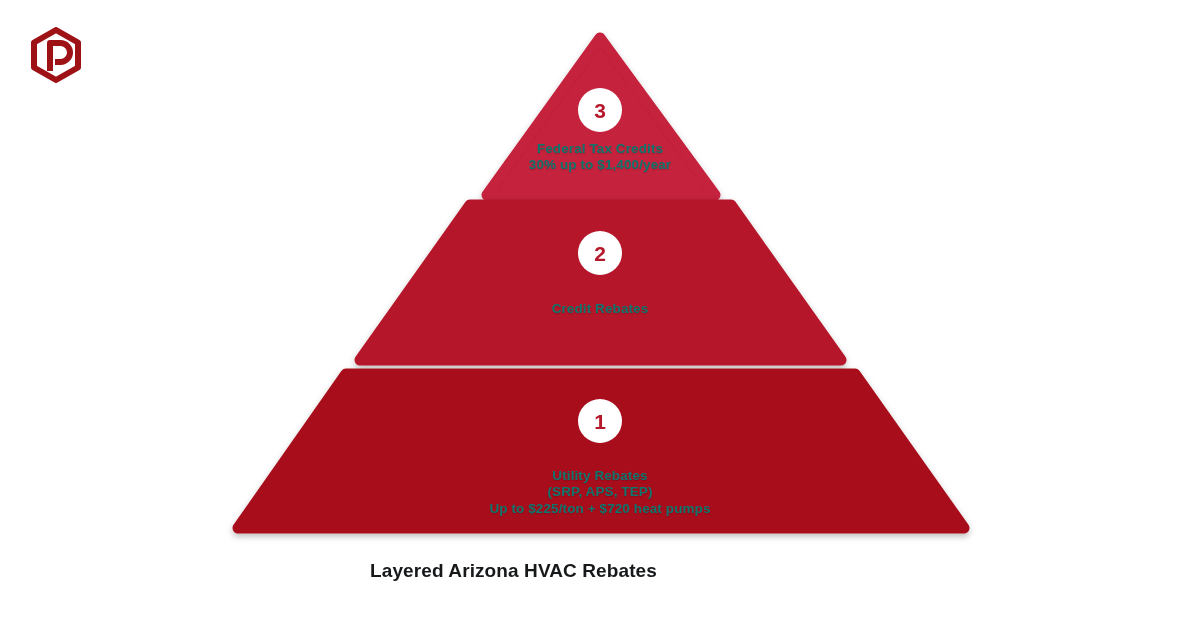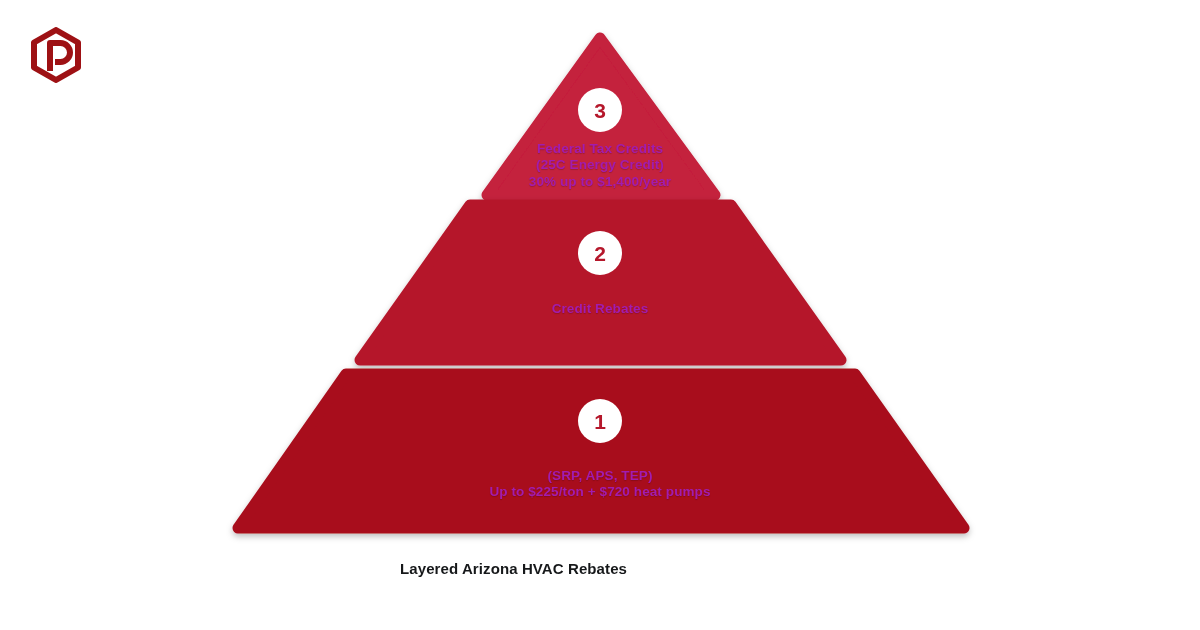--- a/index.html
+++ b/index.html
@@ -60,21 +60,21 @@
     align-items: center;
     justify-content: center;
     font-size: 21px;
     font-weight: bold;
     color: #b5172b;
     line-height: 1;
   }
 
   .tier-lines {
     margin-top: 10px;
-    color: #a21caf;
+    color: #0f766e;
     font-weight: bold;
     line-height: 1.22;
     letter-spacing: 0.1px;
     text-shadow: 0 1px 1px rgba(0,0,0,0.18);
   }
   .tier-lines div { font-size: 13.5px; }
 
   
   #tier3-overlay { top: 88px; }
   #tier2-overlay { top: 231px; }
@@ -84,21 +84,21 @@
   #tier2-overlay .tier-lines { margin-top: 26px; }
   #tier1-overlay .tier-lines { margin-top: 25px; }
 
   
   #caption {
     position: absolute;
     left: 0;
     top: 560px;
     width: 1027px;
     text-align: center;
-    font-size: 15px;
+    font-size: 19px;
     font-weight: bold;
     color: #16181a;
     letter-spacing: 0.1px;
   }
 </style>
 </head>
 <body>
 
 <div id="logo">
   <svg viewBox="0 0 56 56" width="56" height="56">
@@ -122,39 +122,39 @@
 
     <polygon points="346,374 855,374 964,528 238,528" fill="#a80f1d" stroke="#a80f1d" stroke-width="11" stroke-linejoin="round" filter="url(#tierShadow)"></polygon>
   </svg>
 
   <div class="tier-overlay" id="tier3-overlay">
     <div class="badge">
       <span>3</span>
     </div>
     <div class="tier-lines">
       <div>Federal Tax Credits</div>
-      <div>(25C Energy Credit)</div>
       <div>30% up to $1,400/year</div>
     </div>
   </div>
 
   <div class="tier-overlay" id="tier2-overlay">
     <div class="badge">
       <span>2</span>
     </div>
     <div class="tier-lines">
       <div>Credit Rebates</div>
     </div>
   </div>
 
   <div class="tier-overlay" id="tier1-overlay">
     <div class="badge">
       <span>1</span>
     </div>
     <div class="tier-lines">
+      <div>Utility Rebates</div>
       <div>(SRP, APS, TEP)</div>
       <div>Up to $225/ton + $720 heat pumps</div>
     </div>
   </div>
 
 </div>
 
 <div id="caption">Layered Arizona HVAC Rebates</div>
 
 </body></html>

